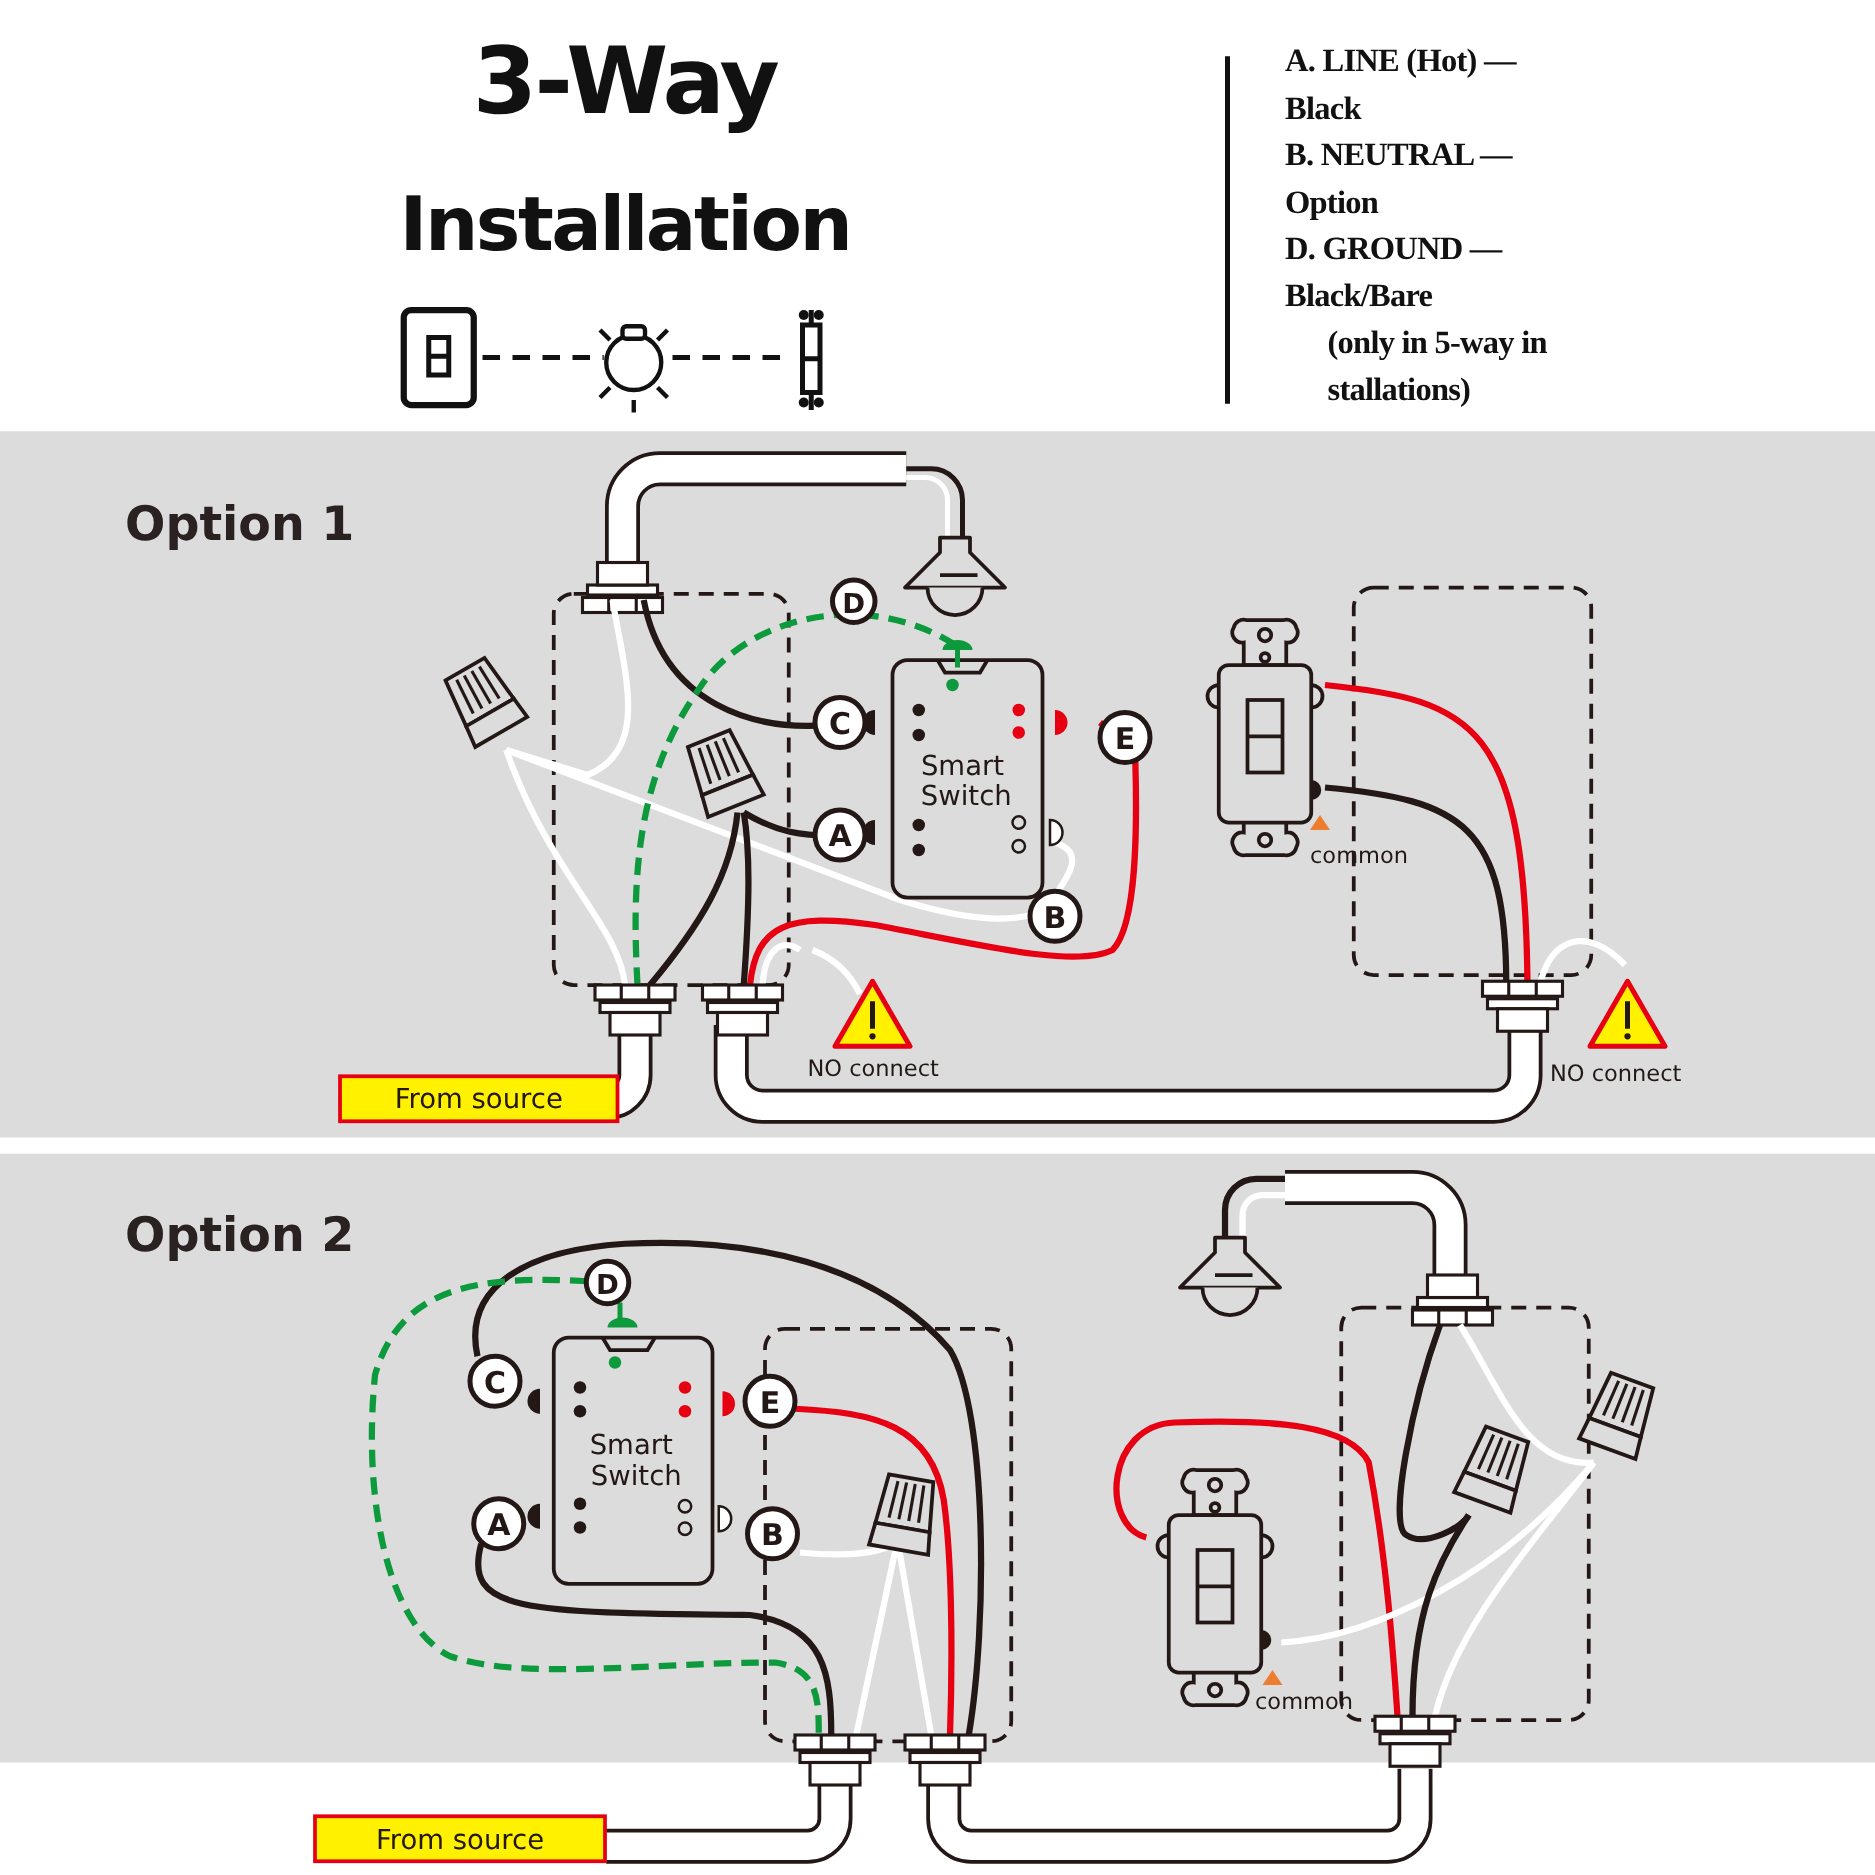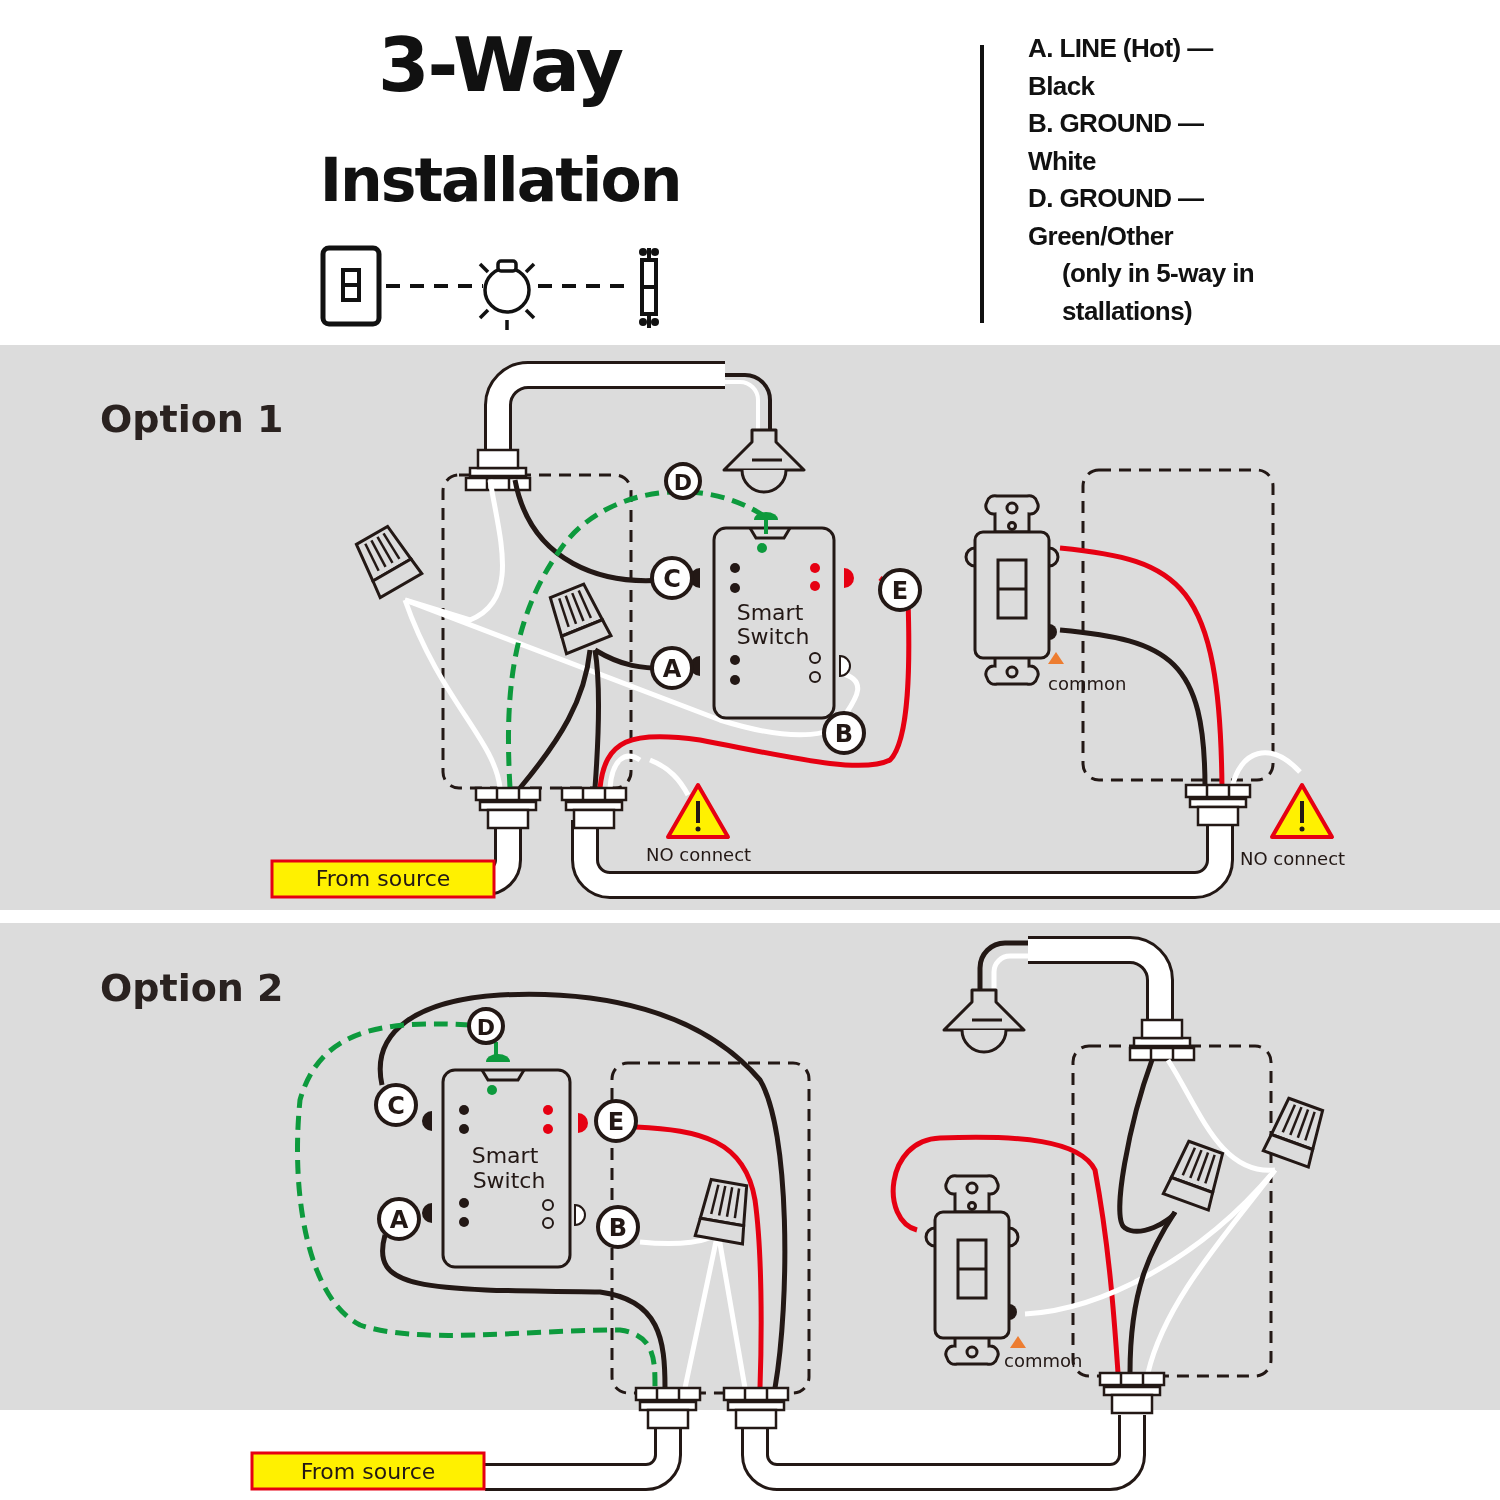--- a/index.html
+++ b/index.html
@@ -3,21 +3,21 @@
 <meta charset="utf-8">
 <style>
   html,body{margin:0;padding:0;}
   body{width:1500px;height:1500px;background:#ffffff;position:relative;overflow:hidden;font-family:"Liberation Sans",sans-serif;}
   #header{position:absolute;left:0;top:0;width:1257px;height:345px;background:#fff;}
   .title{position:absolute;left:190px;width:620px;text-align:center;font-family:"DejaVu Sans",sans-serif;font-weight:bold;color:#111;letter-spacing:-2px;}
   #t1{top:22px;font-size:74px;}
   #t2{top:145px;font-size:60px;}
   #icons{position:absolute;left:318px;top:242px;}
   #vline{position:absolute;left:980px;top:45px;width:4px;height:278px;background:#111;}
-  #legend{position:absolute;left:1028px;top:30px;font-family:Liberation Sans, sans-serif;font-weight:bold;font-size:26px;color:#111;line-height:37.5px;letter-spacing:-0.6px;}
+  #legend{position:absolute;left:1028px;top:30px;font-family:Liberation Serif, serif;font-weight:bold;font-size:26px;color:#111;line-height:37.5px;letter-spacing:-0.6px;}
   #legend .ind{padding-left:34px;}
   .panel{position:absolute;left:0;width:1500px;background:#dcdcdc;}
   #p1{top:345px;height:565px;padding-left:28px;}
   #p2{top:923px;height:487px;}
   .opt{position:absolute;left:100px;font-family:"DejaVu Sans",sans-serif;font-weight:bold;font-size:38px;color:#2a2220;}
   svg text{font-family:"DejaVu Sans",sans-serif;}
 </style>
 </head>
 <body>
 
@@ -56,24 +56,24 @@
     </g>
   </svg>
 
   <div id="vline"></div>
 
   <div id="legend">
     <div>
       <div>A. LINE (Hot) — Black</div>
     </div>
     <div>
-      <div>B. GROUND — White</div>
+      <div>B. NEUTRAL — Option</div>
     </div>
     <div>
-      <div>D. GROUND — Green/Other</div>
+      <div>D. GROUND — Black/Bare</div>
     </div>
     <div>
       <div class="ind">(only in 5-way in stallations)</div>
     </div>
   </div>
 </div>
 
 <div class="panel" id="p1">
   <div class="opt" style="top:52px">Option 1</div>
   <svg width="1500" height="565" viewBox="0 345 1500 565" style="position:absolute;left:0;top:0">

